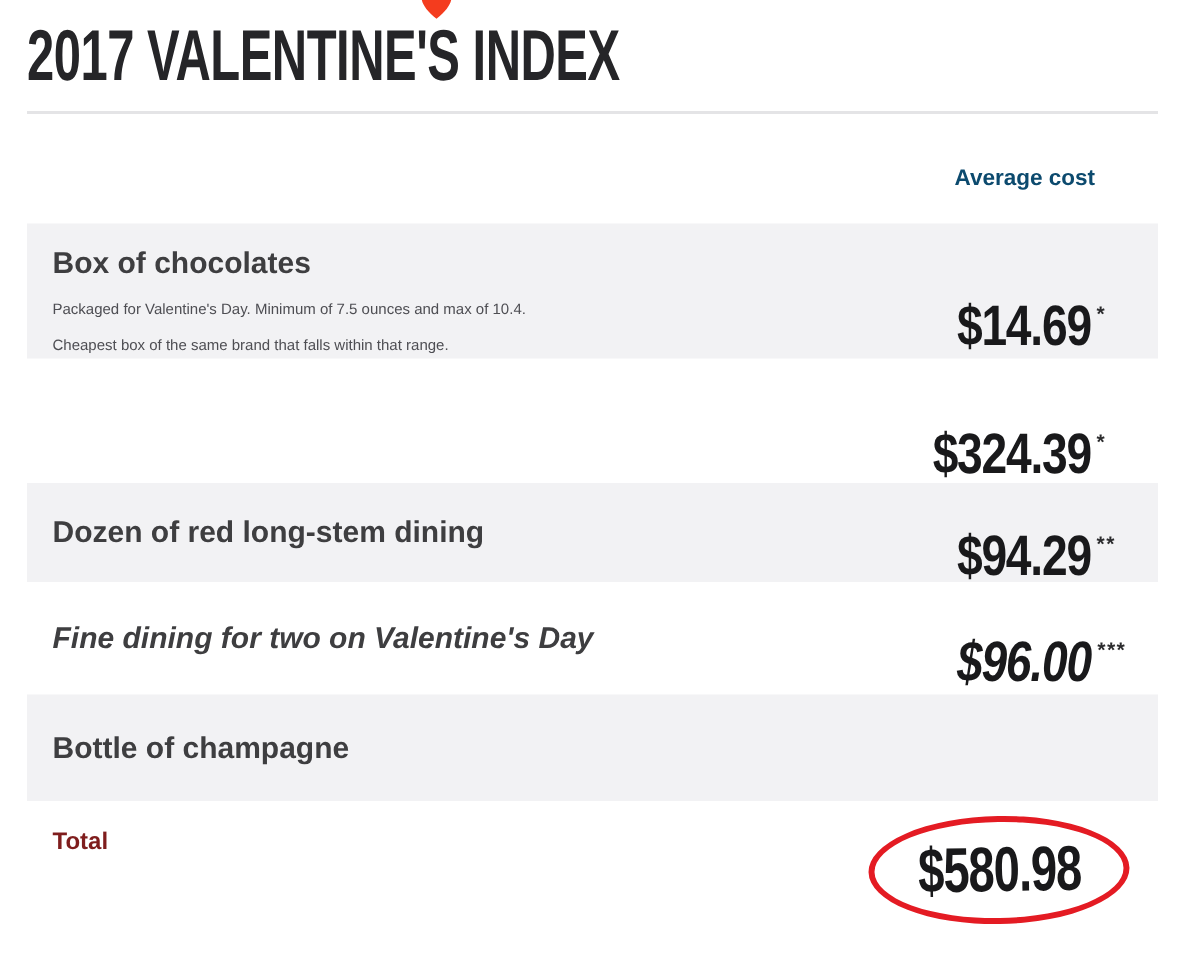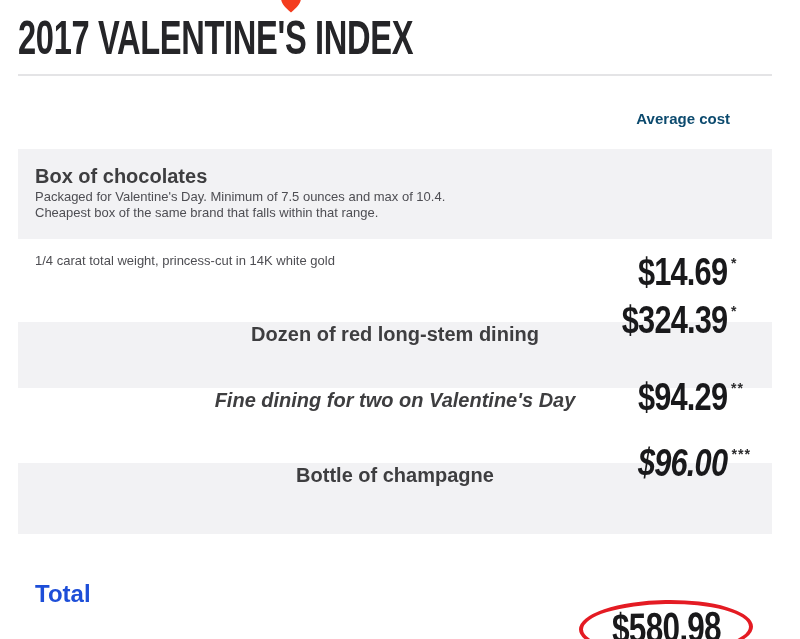--- a/index.html
+++ b/index.html
@@ -59,42 +59,41 @@
     position: absolute;
     left: 18px;
     top: 149px;
     width: 754px;
   }
   .row {
     display: flex;
     box-sizing: border-box;
     padding: 0 17px;
     background: transparent;
-    flex-direction: column;
   }
   .row.alt { background: #f2f2f4; }
 
   .row-1 { height: 90px; padding-top: 15px; }
   .row-2 { height: 83px; padding-top: 13px; }
   .row-3 { height: 66px; align-items: center; }
   .row-4 { height: 75px; align-items: center; font-style: italic; }
   .row-5 { height: 71px; align-items: center; }
   .row-total { height: 105px; padding-top: 16px; }
 
   .item-block { flex: 0 1 auto; min-width: 0; }
   .item-name {
     font-size: 20px;
     font-weight: 700;
     color: #3e3e40;
     line-height: 24px;
   }
   .item-desc {
-    margin-top: 1px;
-    font-size: 13px;
-    line-height: 16px;
+    margin-top: 7px;
+    font-size: 10px;
+    line-height: 24px;
     color: #4e4e53;
     white-space: pre-line;
     max-width: 520px;
   }
 
   .price-cell {
     position: relative;
     margin-left: auto;
     margin-right: 28px;
     align-self: center;
@@ -119,25 +118,24 @@
     margin-left: 4px;
     font-size: 14px;
     font-weight: 700;
     letter-spacing: 1px;
     color: #2c2c2e;
     white-space: nowrap;
   }
 
   
   .total-label {
-    font-size: 24px;
-    font-weight: 700;
-    color: #1d4ed8;
+    font-size: 16px;
+    font-weight: 700;
+    color: #7f1d1d;
     line-height: 24px;
-    margin-top: 32px;
   }
   .total-circle {
     margin-left: auto;
     margin-right: 2px;
     margin-top: -6px;
     box-sizing: border-box;
     width: 174px;
     height: 72px;
     border: 4px solid #e41b23;
     border-radius: 50%;
@@ -178,21 +176,20 @@
 Cheapest box of the same brand that falls within that range.</div>
     </div>
     <div class="price-cell">
       <span class="price">$14.69</span>
       <span class="asterisks">*</span>
     </div>
   </div>
 
   <div class="row row-2">
     <div class="item-block">
-      <div class="item-desc">1/4 carat total weight, princess-cut in 14K white gold</div>
     </div>
     <div class="price-cell">
       <span class="price">$324.39</span>
       <span class="asterisks">*</span>
     </div>
   </div>
 
   <div class="row row-3 alt">
     <div class="item-block">
       <div class="item-name">Dozen of red long-stem dining</div>

